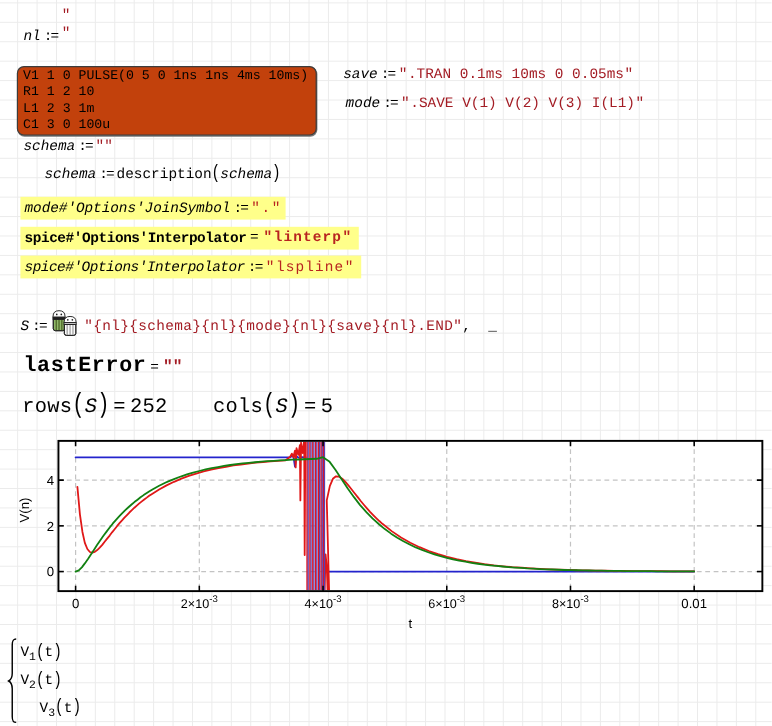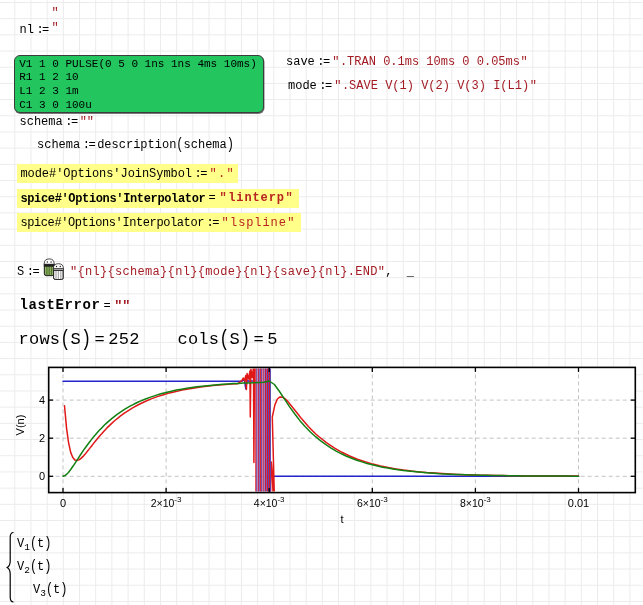--- a/index.html
+++ b/index.html
@@ -1,27 +1,27 @@
 <!DOCTYPE html>
 <html><head><meta charset="utf-8"><style>
 html,body{margin:0;padding:0;width:643px;height:605px;overflow:hidden}
 body{position:relative;background:#fff;
 background-image:linear-gradient(to right,#ebebeb 1px,transparent 1px),linear-gradient(to bottom,#ebebeb 1px,transparent 1px);
 background-size:16.2px 16.19px;background-position:-1.9px 2px;
 font-family:"Liberation Mono",monospace;font-size:12px;color:#000}
 .ln{position:absolute;white-space:pre;line-height:14px}
-.v{}
+.v{font-style:italic}
 .s{color:#a31c24}
 .s2{color:#b82420;letter-spacing:0.9px}
 b{font-weight:bold}
 .q{margin:0 0.5px}
 .op{letter-spacing:-1.5px;margin:0 3px 0 2.5px}
 .eq{margin:0 3.5px 0 3px}
 .hl{background:#ffff8a;padding:2.5px 3px 2.5px 3.5px}
-.box{position:absolute;left:13.7px;top:54.5px;width:244px;height:54px;background:#22c55e;border:1px solid #3c3c3c;border-radius:6px;padding:2px 0 0 4.5px;font-size:11px;line-height:13.8px;white-space:pre;box-shadow:0.5px 1px 0 #777}
+.box{position:absolute;left:13.7px;top:54.5px;width:244px;height:54px;background:#c2410c;border:1px solid #3c3c3c;border-radius:6px;padding:2px 0 0 4.5px;font-size:11px;line-height:13.8px;white-space:pre;box-shadow:0.5px 1px 0 #777}
 .par{display:inline-block;transform:scaleY(1.35);transform-origin:center 60%}
 sub{font-size:9.5px;line-height:0}
 </style></head><body>
 <div class="ln" style="left:19.5px;top:22.7px"><span class="v">nl</span><span class="op">:=</span></div>
 <div class="ln s" style="left:51.5px;top:5.5px">"</div>
 <div class="ln s" style="left:51.5px;top:20.5px">"</div>
 <div class="box">V1 1 0 PULSE(0 5 0 1ns 1ns 4ms 10ms)
 R1 1 2 10
 L1 2 3 1m
 C1 3 0 100u</div>
@@ -46,21 +46,21 @@
 <g stroke="#222" stroke-width="0.8">
 <path d="M11.6,12.4 L11.6,19.8 Q11.6,21.5 13.4,21.5 L19.4,21.5 Q21.2,21.5 21.2,19.8 L21.2,12.4 Z" fill="#fbfbfb"></path>
 <path d="M14.0,12.6 L14.0,21.3 M16.4,12.6 L16.4,21.4 M18.8,12.6 L18.8,21.3" stroke="#ababab" stroke-width="1.2" fill="none"></path>
 <path d="M11.6,12.4 L11.6,19.8 Q11.6,21.5 13.4,21.5 L19.4,21.5 Q21.2,21.5 21.2,19.8 L21.2,12.4 Z" fill="none"></path>
 <path d="M11.4,10.4 Q11.4,5.7 16.4,5.7 Q21.4,5.7 21.4,10.4 L21.4,10.9 L11.4,10.9 Z" fill="#fdfdfd"></path>
 <rect x="11.3" y="10.8" width="10.2" height="1.6" fill="#c9c9c9"></rect>
 <circle cx="14.5" cy="8.5" r="0.7" fill="#1c1c1c" stroke="none"></circle>
 <circle cx="18.3" cy="8.5" r="0.7" fill="#1c1c1c" stroke="none"></circle>
 </g>
 </svg>
-<div class="ln" style="left:19.5px;top:296.7px;line-height:16px"><b style="font-size:14px;letter-spacing:0.6px">lastError</b><span class="eq">=</span><b class="s" style="font-size:13.5px">""</b></div>
+<div class="ln" style="left:19.5px;top:296.7px;line-height:16px"><b style="font-size:18px;letter-spacing:0.6px">lastError</b><span class="eq">=</span><b class="s" style="font-size:13.5px">""</b></div>
 <div class="ln" style="left:18.6px;top:333.2px;font-size:17px;letter-spacing:0.2px">rows<span class="par">(</span><span class="v">S</span><span class="par">)</span><span class="eq">=</span>252<span style="display:inline-block;width:38px"></span>cols<span class="par">(</span><span class="v">S</span><span class="par">)</span><span class="eq">=</span>5</div>
 <svg width="60" height="75" viewBox="0 0 60 75" style="position:absolute;left:4px;top:530px">
 <path d="M9.5,2.5 C6.5,2.5 6.2,4.5 6.2,7.5 L6.2,31 C6.2,35 5,36.5 3.2,37.5 C5,38.5 6.2,40 6.2,44 L6.2,67 C6.2,70 6.5,72 9.5,72" fill="none" stroke="#000" stroke-width="1.2"></path>
 </svg>
 <div class="ln" style="left:17px;top:536.7px;font-size:12px">V<sub>1</sub><span class="par">(</span>t<span class="par">)</span></div>
 <div class="ln" style="left:17px;top:559.7px;font-size:12px">V<sub>2</sub><span class="par">(</span>t<span class="par">)</span></div>
 <div class="ln" style="left:33px;top:582.7px;font-size:12px">V<sub>3</sub><span class="par">(</span>t<span class="par">)</span></div>
 <svg width="643" height="185" viewBox="0 345 643 185" style="position:absolute;left:0;top:345px" font-family="Liberation Sans, sans-serif" fill="#000">
 <defs>
       <clipPath id="pc">

